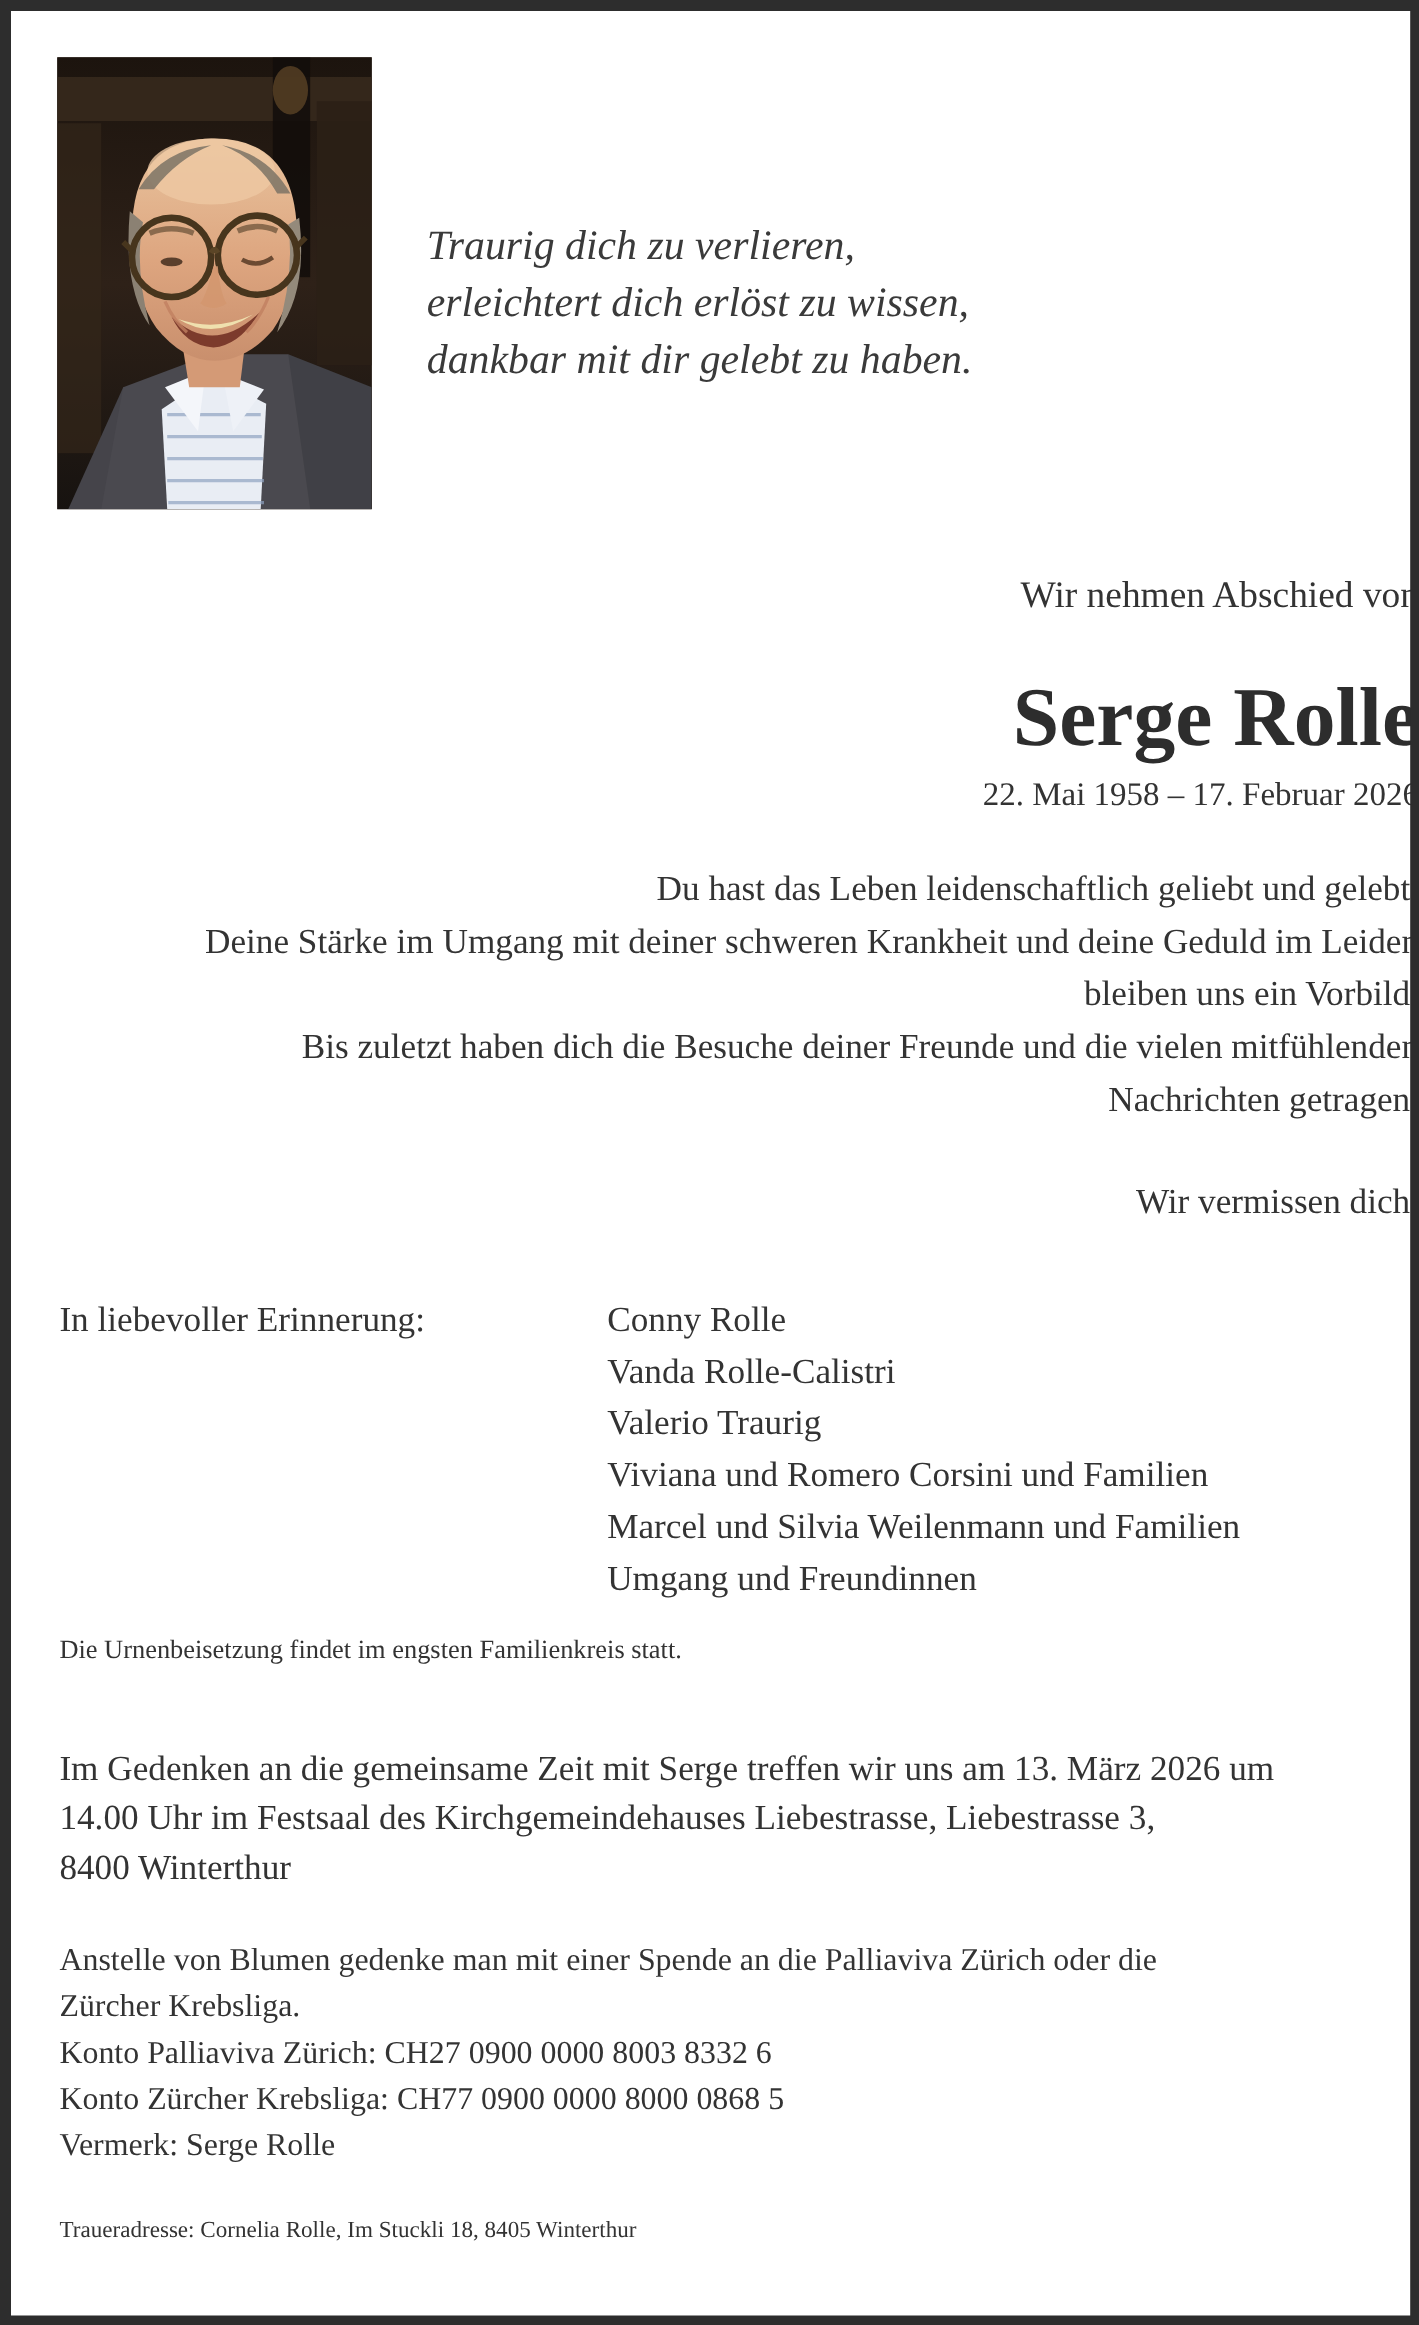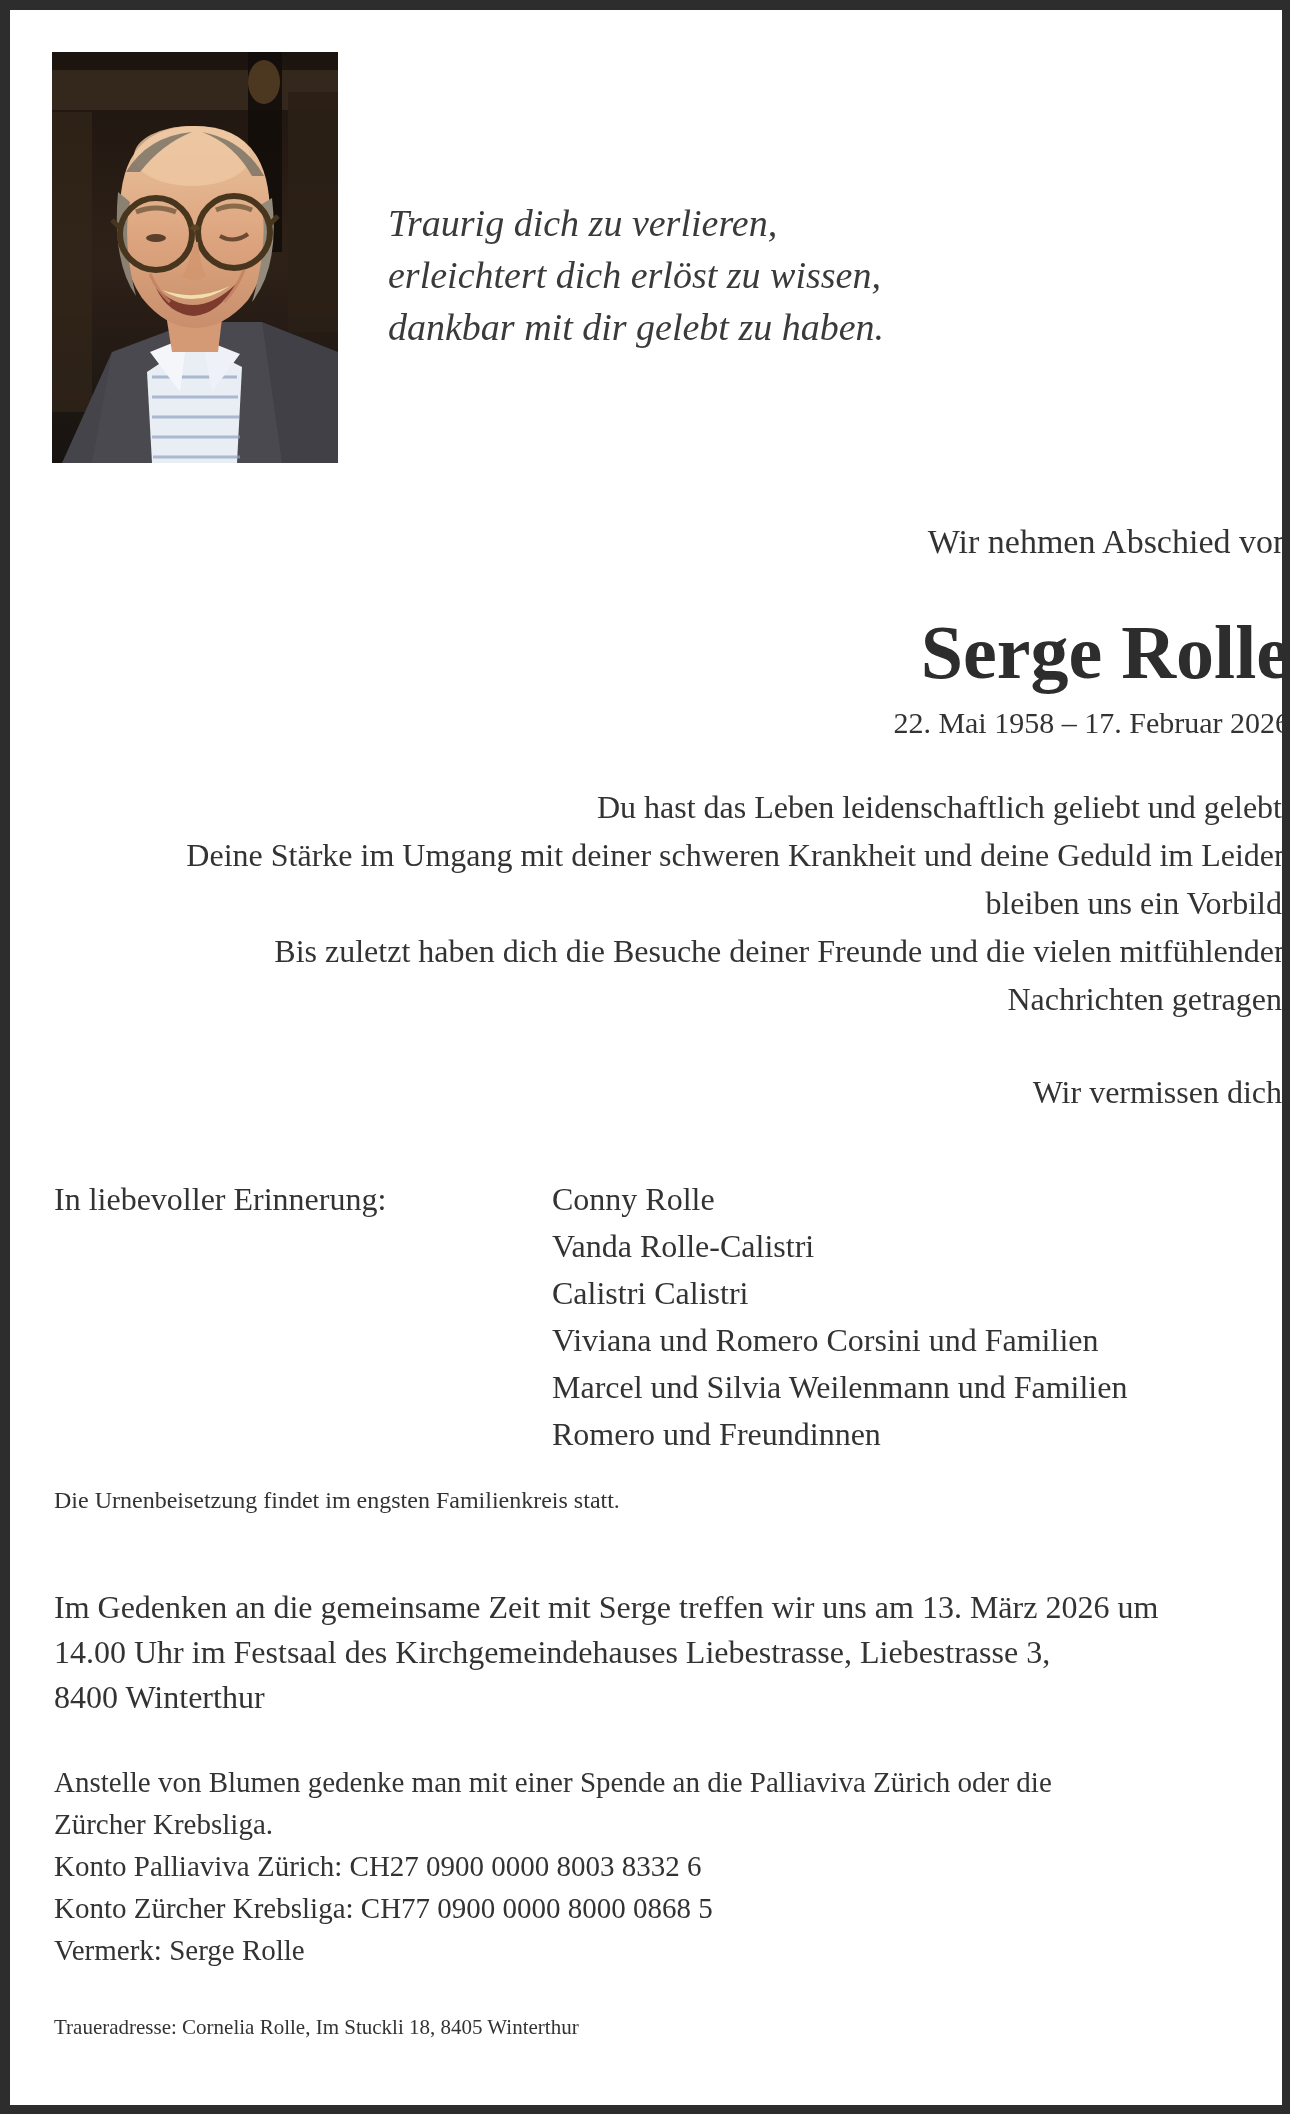--- a/index.html
+++ b/index.html
@@ -128,24 +128,24 @@
     <div>Nachrichten getragen.</div>
   </div>
 
   <div class="center-block missing">Wir vermissen dich.</div>
 
   <div class="left-col remember-label">In liebevoller Erinnerung:</div>
 
   <div class="left-col remember-names">
     <div>Conny Rolle</div>
     <div>Vanda Rolle-Calistri</div>
-    <div>Calistri Calistri</div>
+    <div>Valerio Traurig</div>
     <div>Viviana und Romero Corsini und Familien</div>
     <div>Marcel und Silvia Weilenmann und Familien</div>
-    <div>Romero und Freundinnen</div>
+    <div>Umgang und Freundinnen</div>
   </div>
 
   <div class="burial">Die Urnenbeisetzung findet im engsten Familienkreis statt.</div>
 
   <div class="memorial">
     <div>Im Gedenken an die gemeinsame Zeit mit Serge treffen wir uns am 13. März 2026 um</div>
     <div>14.00 Uhr im Festsaal des Kirchgemeindehauses Liebestrasse, Liebestrasse 3,</div>
     <div>8400 Winterthur</div>
   </div>
 

